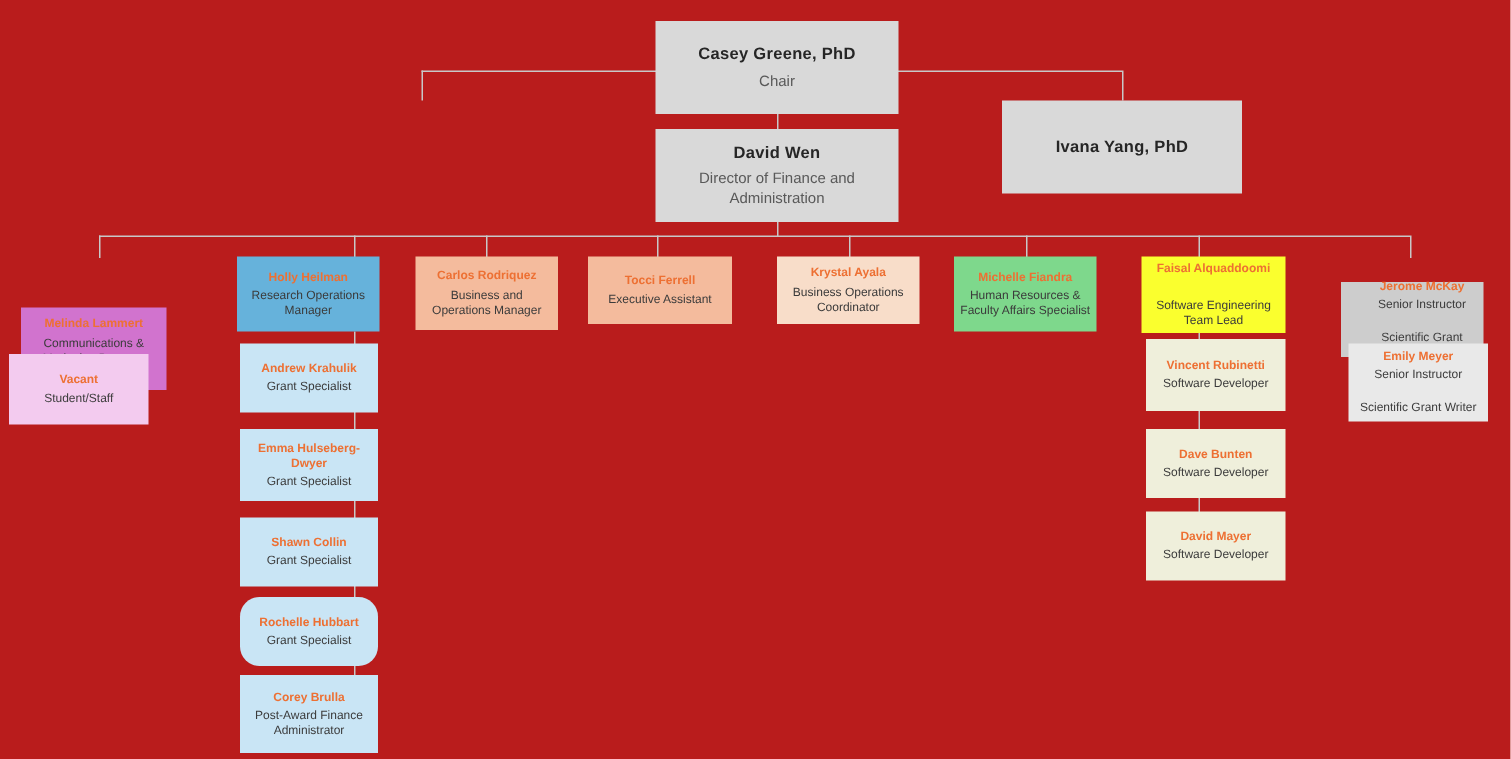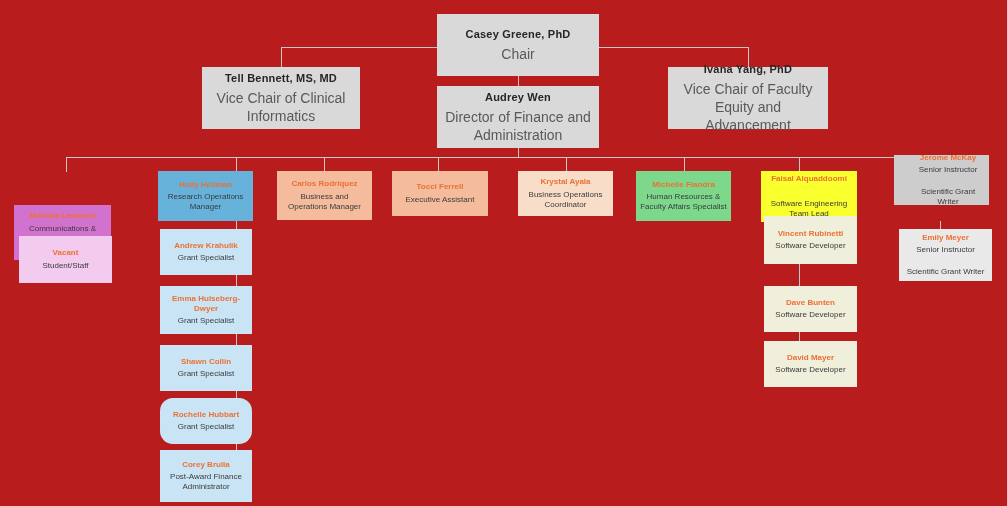--- a/index.html
+++ b/index.html
@@ -13,21 +13,21 @@
   .node {
     position:absolute; z-index:2; box-sizing:border-box;
     display:flex; flex-direction:column; align-items:center; justify-content:center;
     text-align:center; padding:2px 3px;
   }
   .node .name { font-weight:bold; font-size:8px; line-height:1.3; color:var(--name-accent, #ed7033); }
   .node .role { font-size:8px; line-height:1.25; color:var(--body-text, #3b3b3b); margin-top:2px; }
   .node .role2 { margin-top:12px; }
   .exec { background:var(--exec-bg, #d9d9d9); }
   .exec .name { font-size:11px; color:var(--exec-name, #262626); letter-spacing:0.2px; }
-  .exec .role { font-size:14px; color:var(--exec-title, #595959); margin-top:4px; line-height:1.3; }
+  .exec .role { font-size:10px; color:var(--exec-title, #595959); margin-top:4px; line-height:1.3; }
 </style>
 </head>
 <body>
 
 <div class="canvas">
 
   <div class="hline" style="left:281px;top:47px;width:467px"></div>
   <div class="vline" style="left:281px;top:47px;height:20px"></div>
   <div class="vline" style="left:748px;top:47px;height:20px"></div>
   <div class="vline" style="left:518px;top:74px;height:14px"></div>
@@ -43,31 +43,26 @@
   <div class="vline" style="left:940px;top:157px;height:15px"></div>
   <div class="vline" style="left:66px;top:226px;height:11px"></div>
   <div class="vline" style="left:236px;top:221px;height:231px"></div>
   <div class="vline" style="left:799px;top:222px;height:120px"></div>
   <div class="vline" style="left:940px;top:221px;height:9px"></div>
 
   <div class="node exec" style="left:437px;top:14px;width:162px;height:62px">
     <div class="name">Casey Greene, PhD</div>
     <div class="role">Chair</div>
   </div>
-  <div class="node exec" style="left:202px;top:67px;width:158px;height:62px">
-    <div class="name">Tell Bennett, MS, MD</div>
-    <div class="role">Vice Chair of Clinical Informatics</div>
-  </div>
   <div class="node exec" style="left:437px;top:86px;width:162px;height:62px">
-    <div class="name">Audrey Wen</div>
+    <div class="name">David Wen</div>
     <div class="role">Director of Finance and Administration</div>
   </div>
   <div class="node exec" style="left:668px;top:67px;width:160px;height:62px">
     <div class="name">Ivana Yang, PhD</div>
-    <div class="role">Vice Chair of Faculty Equity and Advancement</div>
   </div>
 
   <div class="node" style="left: 14px; top: 171px; width: 97px; height: 55px; background: rgb(209, 115, 206); margin-top: 34px;">
     <div class="name">Melinda Lammert</div>
     <div class="role">Communications &amp; Marketing Program Manager</div>
   </div>
   <div class="node" style="left: 158px; top: 171px; width: 95px; height: 50px; background: rgb(102, 178, 219);">
     <div class="name">Holly Heilman</div>
     <div class="role">Research Operations Manager</div>
   </div>
@@ -84,27 +79,27 @@
     <div class="role">Business Operations Coordinator</div>
   </div>
   <div class="node" style="left: 636px; top: 171px; width: 95px; height: 50px; background: rgb(126, 216, 140);">
     <div class="name">Michelle Fiandra</div>
     <div class="role">Human Resources &amp; Faculty Affairs Specialist</div>
   </div>
   <div class="node" style="left: 761px; top: 171px; width: 96px; height: 51px; background: rgb(250, 255, 46); gap: 12px;">
     <div class="name">Faisal Alquaddoomi</div>
     <div class="role">Software Engineering Team Lead</div>
   </div>
-  <div class="node" style="left: 894px; top: 155px; width: 95px; height: 50px; background: rgb(205, 205, 205); padding-left: 16px;">
+  <div class="node" style="left: 894px; top: 188px; width: 95px; height: 50px; background: rgb(205, 205, 205); padding-left: 16px;">
     <div class="name">Jerome McKay</div>
     <div class="role">Senior Instructor</div>
     <div class="role role2">Scientific Grant Writer</div>
   </div>
 
-  <div class="node" style="left: 19px; top: 236px; width: 93px; height: 47px; background: rgb(243, 203, 239);">
+  <div class="node" style="left: 6px; top: 236px; width: 93px; height: 47px; background: rgb(243, 203, 239);">
     <div class="name">Vacant</div>
     <div class="role">Student/Staff</div>
   </div>
 
   <div class="node" style="left: 160px; top: 229px; width: 92px; height: 46px; background: rgb(201, 229, 245);">
     <div class="name">Andrew Krahulik</div>
     <div class="role">Grant Specialist</div>
   </div>
   <div class="node" style="left: 160px; top: 286px; width: 92px; height: 48px; background: rgb(201, 229, 245);">
     <div class="name">Emma Hulseberg-Dwyer</div>
@@ -116,21 +111,21 @@
   </div>
   <div class="node" style="left: 160px; top: 398px; width: 92px; height: 46px; background: rgb(201, 229, 245); border-radius: 13px;">
     <div class="name">Rochelle Hubbart</div>
     <div class="role">Grant Specialist</div>
   </div>
   <div class="node" style="left: 160px; top: 450px; width: 92px; height: 52px; background: rgb(201, 229, 245);">
     <div class="name">Corey Brulla</div>
     <div class="role">Post-Award Finance Administrator</div>
   </div>
 
-  <div class="node" style="left: 764px; top: 216px; width: 93px; height: 48px; background: rgb(239, 239, 219); align-items: center;">
+  <div class="node" style="left: 764px; top: 226px; width: 93px; height: 48px; background: rgb(239, 239, 219); align-items: center;">
     <div class="name">Vincent Rubinetti</div>
     <div class="role">Software Developer</div>
   </div>
   <div class="node" style="left: 764px; top: 286px; width: 93px; height: 46px; background: rgb(239, 239, 219);">
     <div class="name">Dave Bunten</div>
     <div class="role">Software Developer</div>
   </div>
   <div class="node" style="left: 764px; top: 341px; width: 93px; height: 46px; background: rgb(239, 239, 219);">
     <div class="name">David Mayer</div>
     <div class="role">Software Developer</div>

